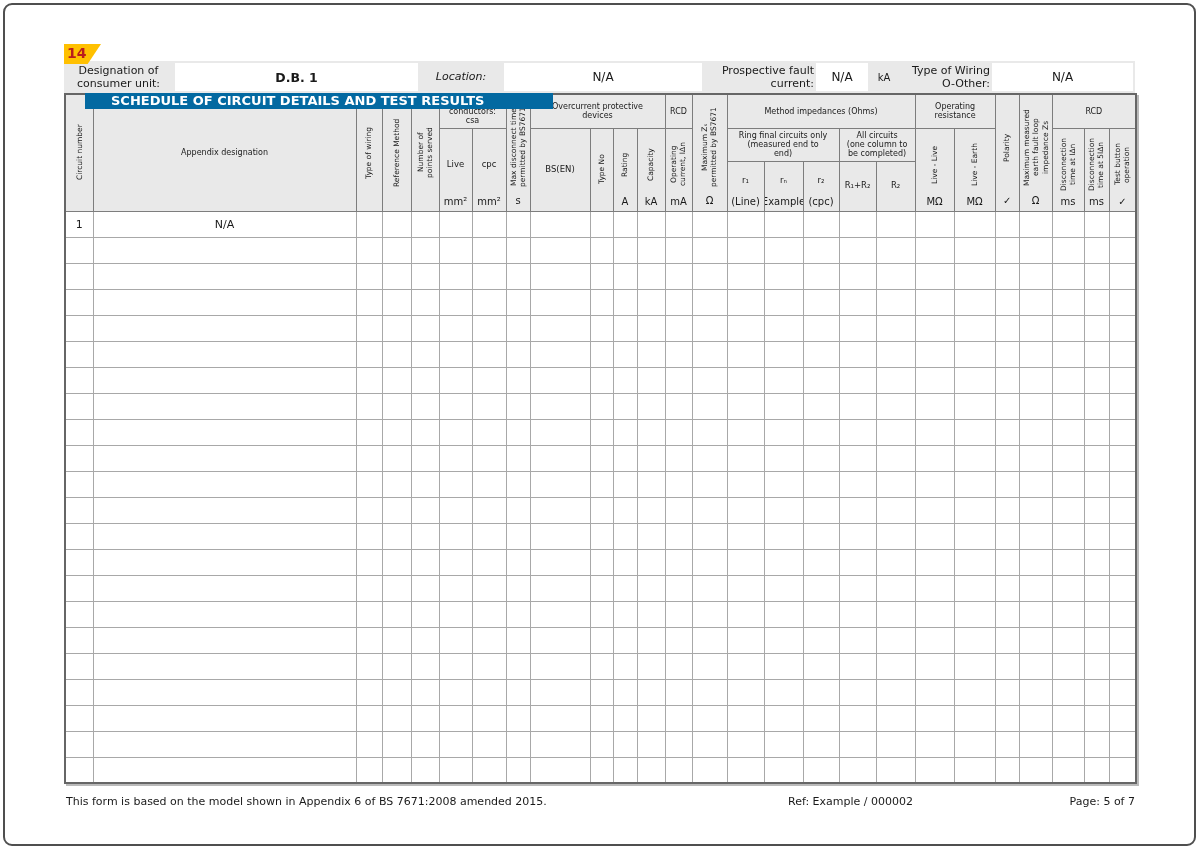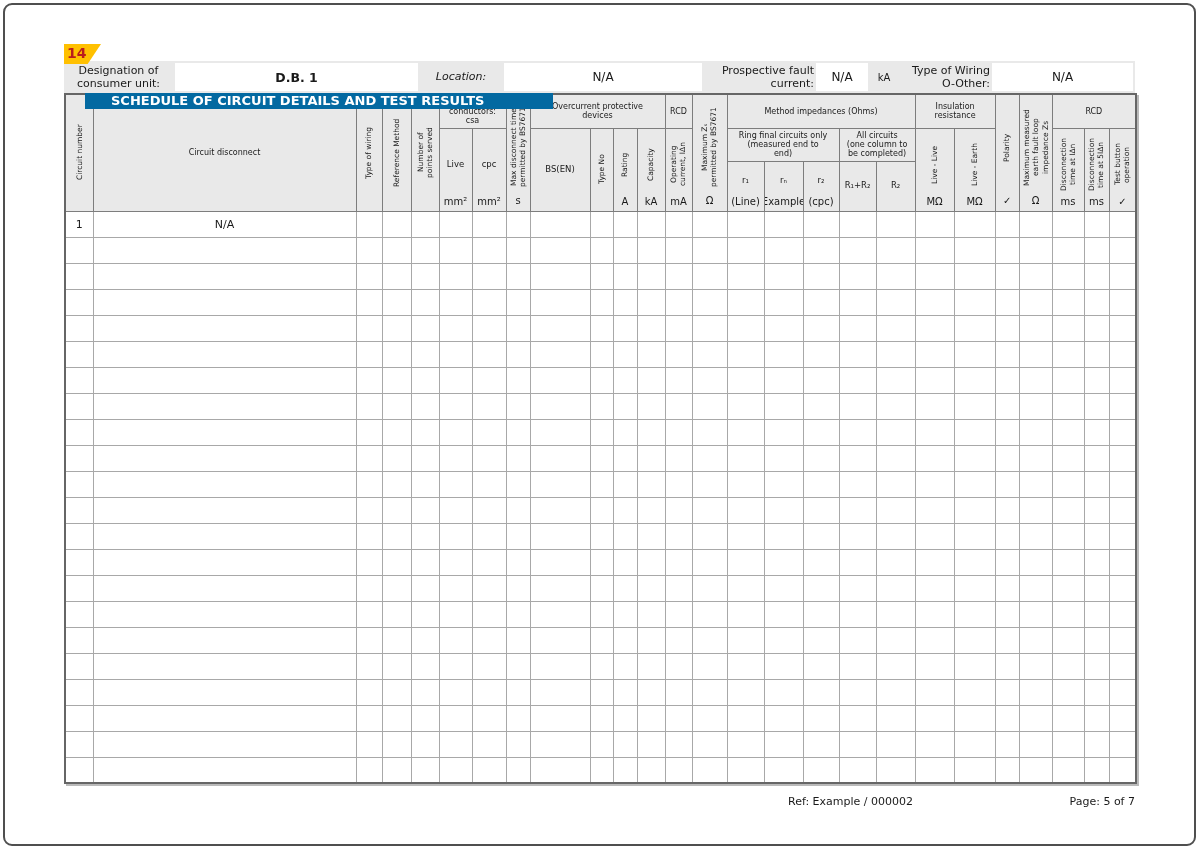--- a/index.html
+++ b/index.html
@@ -104,37 +104,37 @@
         <col style="width:41px">
           <col style="width:24px">
           <col style="width:33px">
           <col style="width:32px">
         <col style="width:25px">
           <col style="width:27px">
       </colgroup>
       <thead>
         <tr class="hr1">
           <th rowspan="3"><div class="vwrap vw3"><div class="vt grow">Circuit number</div></div></th>
-          <th rowspan="3" class="sub9">Circuit disconnect</th>
+          <th rowspan="3" class="sub9">Appendix designation</th>
           <th rowspan="3"><div class="vwrap vw3"><div class="vt grow">Type of wiring</div></div></th>
           <th rowspan="3"><div class="vwrap vw3"><div class="vt grow">Reference Method</div></div></th>
           <th rowspan="3"><div class="vwrap vw3"><div class="vt grow">Number of
 points served</div></div></th>
           <th colspan="2">Circuit
 conductors:
 csa</th>
           <th rowspan="3"><div class="vwrap vw3"><div class="vt grow">Max disconnect time
 permitted by BS7671</div><div class="unit">s</div></div></th>
           <th colspan="4">Overcurrent protective
 devices</th>
           <th>RCD</th>
           <th rowspan="3"><div class="vwrap vw3"><div class="vt grow">Maximum Zₛ
 permitted by BS7671</div><div class="unit">Ω</div></div></th>
           <th colspan="5">Method impedances (Ohms)</th>
-          <th colspan="2">Insulation
+          <th colspan="2">Operating
 resistance</th>
           <th rowspan="3"><div class="vwrap vw3"><div class="vt grow">Polarity</div><div class="unit">✓</div></div></th>
           <th rowspan="3"><div class="vwrap vw3"><div class="vt grow">Maximum measured
 earth fault loop
 impedance Zs</div><div class="unit">Ω</div></div></th>
           <th colspan="3">RCD</th>
         </tr>
         <tr class="hr2">
           <th rowspan="2"><div class="vwrap vw2"><div class="hlabel grow">Live</div><div class="unit">mm²</div></div></th>
           <th rowspan="2"><div class="vwrap vw2"><div class="hlabel grow">cpc</div><div class="unit">mm²</div></div></th>
@@ -781,18 +781,19 @@
             <td></td>
             <td></td>
             <td></td>
             <td></td>
             <td></td>
           </tr>
         </tbody>
     </table>
 
     <div class="footer">
+      <span class="foot-note">This form is based on the model shown in Appendix 6 of BS 7671:2008 amended 2015.</span>
       <span class="foot-ref">Ref: Example  / 000002</span>
       <span class="foot-page">Page: 5 of 7</span>
     </div>
 
   </div>
 </div>
 
 </body></html>

